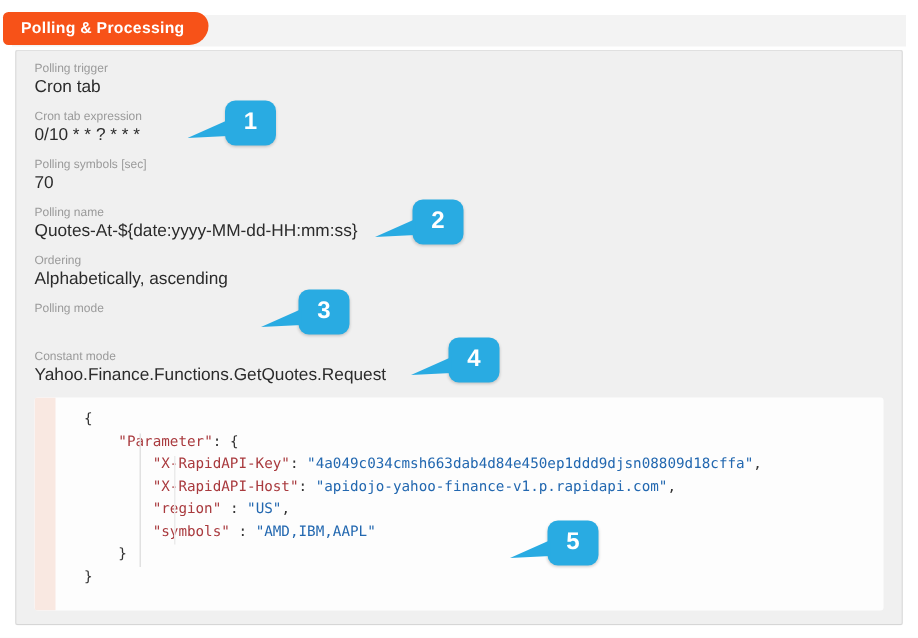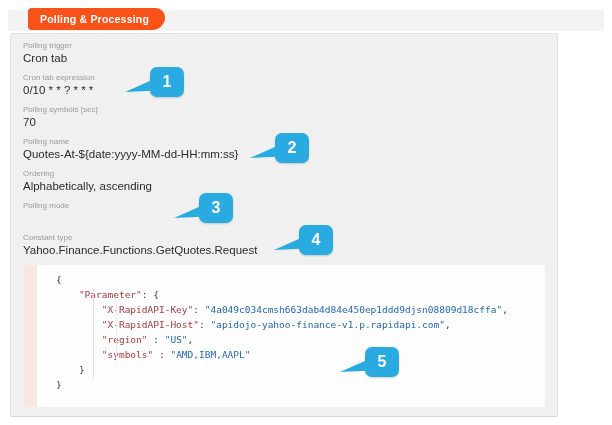--- a/index.html
+++ b/index.html
@@ -10,26 +10,26 @@
     --panel-background:#f0f0f0;
     --code-gutter:#f9e8e1;
   }
   *{margin:0;padding:0;box-sizing:border-box;}
   html,body{background:#ffffff;}
   body{font-family:"Liberation Sans",sans-serif;}
   #screen{position:relative;width:612px;height:425px;background:#ffffff;overflow:hidden;}
 
   
   .tabstrip{position:absolute;left:8px;top:10px;width:596px;height:21px;background:#f3f3f3;}
-  .tab{position:absolute;left:28px;top:8px;height:22px;line-height:22px;
+  .tab{position:absolute;left:2px;top:8px;height:22px;line-height:22px;
        background:var(--tab-background);color:#ffffff;font-size:10.5px;font-weight:bold;
        padding:0 16px 0 12px;border-radius:4px 10px 14px 4px;letter-spacing:.2px;z-index:3;}
 
   
-  .panel{position:absolute;left:10px;top:33px;width:548px;height:384px;
+  .panel{position:absolute;left:10px;top:33px;width:592px;height:384px;
          background:var(--panel-background);border:1px solid #e0e0e0;border-bottom-color:#d6d6d6;
          border-radius:2px;padding:7px 12px 8px 12px;}
 
   .field{margin-bottom:9px;height:23px;}
   .flabel{font-size:8px;line-height:10px;color:#9a9a9a;}
   .fvalue{font-size:11.5px;line-height:13px;color:#2b2b2b;margin-top:1px;white-space:nowrap;}
 
   
   .codeblock{position:relative;width:100%;height:142px;background:#fdfdfd;border-radius:2px;
              overflow:hidden;}
@@ -87,21 +87,21 @@
       <div class="fvalue">Quotes-At-${date:yyyy-MM-dd-HH:mm:ss}</div>
     </div>
     <div class="field">
       <div class="flabel">Ordering</div>
       <div class="fvalue">Alphabetically, ascending</div>
     </div>
     <div class="field">
       <div class="flabel">Polling mode</div>
     </div>
     <div class="field">
-      <div class="flabel">Constant type</div>
+      <div class="flabel">Constant mode</div>
       <div class="fvalue">Yahoo.Finance.Functions.GetQuotes.Request</div>
     </div>
 
     <div class="codeblock">
       <div class="code-gutter"></div>
       <div class="code-content">
         <div class="indent-guide ig1"></div>
         <div class="indent-guide ig2"></div>
         <div class="cl"><span class="tk-punct">{</span></div>
         <div class="cl"><span class="tk-punct">    </span><span class="tk-key">"Parameter"</span><span class="tk-punct">: {</span></div>

